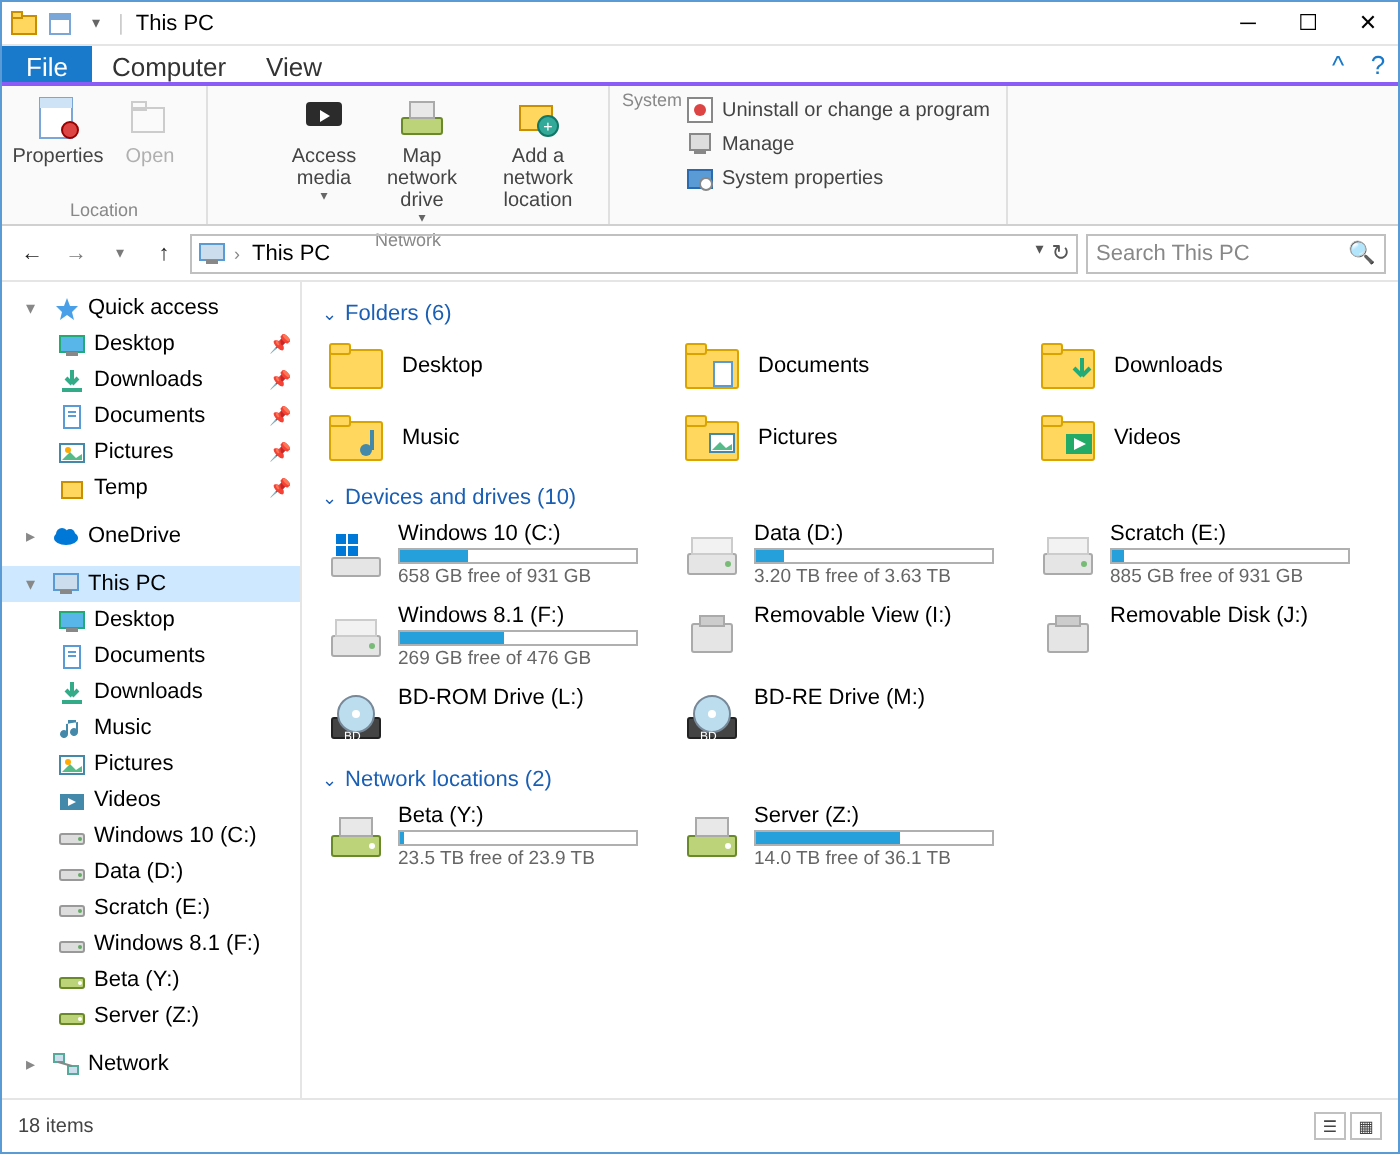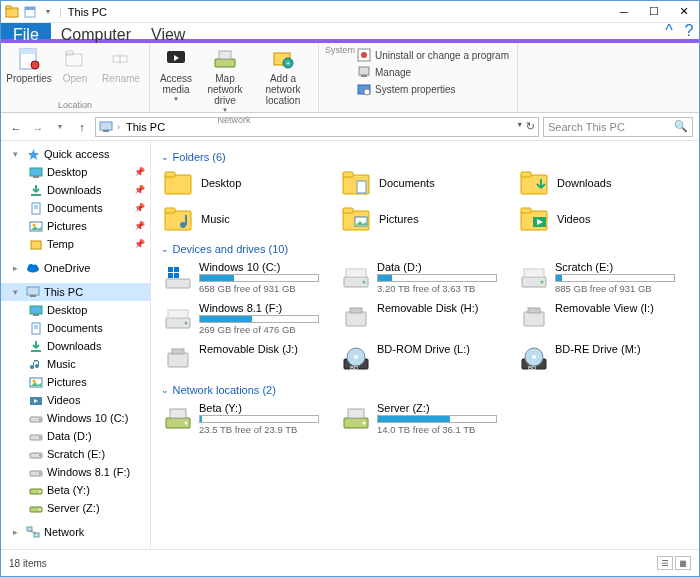--- a/index.html
+++ b/index.html
@@ -4,21 +4,21 @@
 <style>
   * { box-sizing: border-box; font-family: "Segoe UI", Arial, sans-serif; }
   body { margin: 0; background: #ddd; }
   .window { width: 700px; height: 577px; background: #fff; border: 1px solid #5a9bd5; display: flex; flex-direction: column; position: relative; }
   .titlebar { height: 22px; display: flex; align-items: center; font-size: 11px; background: #fff; border-bottom: 1px solid #e5e5e5; }
   .titlebar .qat { display: flex; gap: 4px; padding: 0 4px; align-items: center; }
   .titlebar .qat .ico { width: 14px; height: 14px; display: inline-flex; align-items: center; justify-content: center; }
   .titlebar .title { flex: 1; text-align: left; padding-left: 6px; }
   .winbtns { display: flex; }
   .winbtn { width: 30px; height: 22px; display: flex; align-items: center; justify-content: center; font-size: 11px; }
-  .menubar { height: 20px; display: flex; align-items: stretch; font-size: 16px; border-bottom: 4px solid #8b5cf6; }
+  .menubar { height: 20px; display: flex; align-items: stretch; font-size: 13px; border-bottom: 2px solid #8b5cf6; }
   .menubar .file { background: #1979ca; color: #fff; padding: 3px 12px; }
   .menubar .tab { padding: 3px 10px; color: #333; }
   .menubar .spacer { flex: 1; }
   .menubar .help { width: 20px; display: flex; align-items: center; justify-content: center; color: #1979ca; }
   .ribbon { height: 70px; display: flex; border-bottom: 1px solid #d0d0d0; background: #fafafa; font-size: 10px; }
   .ribbon-group { display: flex; flex-direction: column; align-items: center; justify-content: space-between; padding: 2px 6px; border-right: 1px solid #e0e0e0; }
   .ribbon-group .items { display: flex; gap: 2px; align-items: flex-start; }
   .rbtn { display: flex; flex-direction: column; align-items: center; width: 44px; padding-top: 2px; color: #444; line-height: 1.1; text-align: center; font-size: 10px; }
   .rbtn.small { width: auto; flex-direction: row; gap: 4px; align-items: center; padding: 1px 2px; }
   .rbtn.disabled { color: #b0b0b0; }
@@ -113,36 +113,27 @@
         </div>
         <div class="rbtn disabled">
           <span class="ricon">
               <svg width="22" height="22">
                 <rect x="2" y="6" width="16" height="12" fill="none" stroke="#ccc"></rect>
                 <rect x="2" y="3" width="7" height="4" fill="none" stroke="#ccc"></rect>
               </svg>
             </span>
           <span>Open</span>
         </div>
-        <div class="rbtn disabled">
-          <span class="ricon">
-              <svg width="22" height="22">
-                <rect x="3" y="8" width="14" height="6" fill="none" stroke="#ccc"></rect>
-                <line x1="10" y1="6" x2="10" y2="16" stroke="#ccc"></line>
-              </svg>
-            </span>
-          <span>Rename</span>
-        </div>
       </div>
       <div class="glabel">Location</div>
     </div>
 
     <div class="ribbon-group">
       <div class="items">
-        <div class="rbtn" style="width:40px;">
+        <div class="rbtn" style="width:40px;margin-left:32px;">
           <span class="ricon">
               <svg width="24" height="24">
                 <rect x="3" y="4" width="18" height="12" rx="2" fill="#2b2b2b"></rect>
                 <polygon points="10,8 10,14 15,11" fill="#fff"></polygon>
               </svg>
             </span>
           <span>Access media</span>
           <span style="font-size:7px;color:#666;">▾</span>
         </div>
         <div class="rbtn" style="width:54px;">
@@ -590,31 +581,20 @@
             </div>
           </div>
           <div class="drive-item">
             <span class="drive-icon">
               <svg width="28" height="28">
                 <rect x="4" y="8" width="20" height="14" rx="1" fill="#e5e5e5" stroke="#aaa"></rect>
                 <rect x="8" y="4" width="12" height="5" fill="#ccc" stroke="#aaa"></rect>
               </svg>
             </span>
             <div class="drive-info">
-              <span>Removable Disk (H:)</span>
-            </div>
-          </div>
-          <div class="drive-item">
-            <span class="drive-icon">
-              <svg width="28" height="28">
-                <rect x="4" y="8" width="20" height="14" rx="1" fill="#e5e5e5" stroke="#aaa"></rect>
-                <rect x="8" y="4" width="12" height="5" fill="#ccc" stroke="#aaa"></rect>
-              </svg>
-            </span>
-            <div class="drive-info">
               <span>Removable View (I:)</span>
             </div>
           </div>
           <div class="drive-item">
             <span class="drive-icon">
               <svg width="28" height="28">
                 <rect x="4" y="8" width="20" height="14" rx="1" fill="#e5e5e5" stroke="#aaa"></rect>
                 <rect x="8" y="4" width="12" height="5" fill="#ccc" stroke="#aaa"></rect>
               </svg>
             </span>

